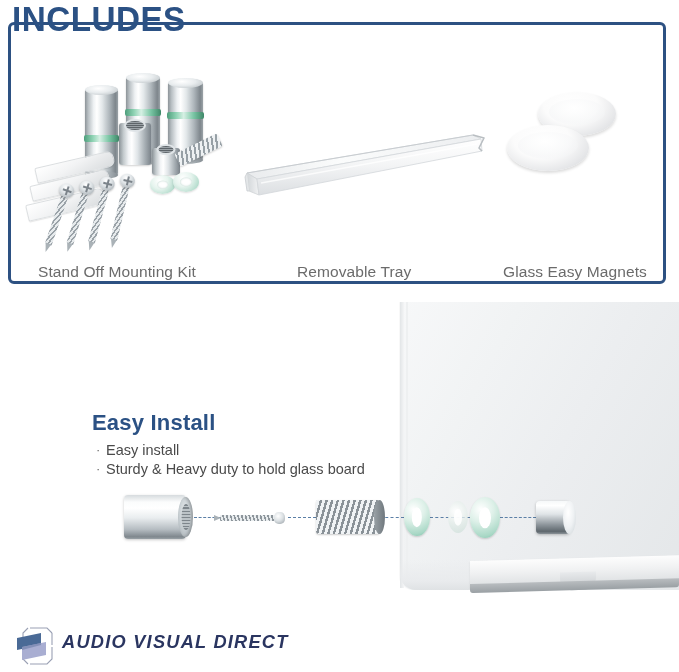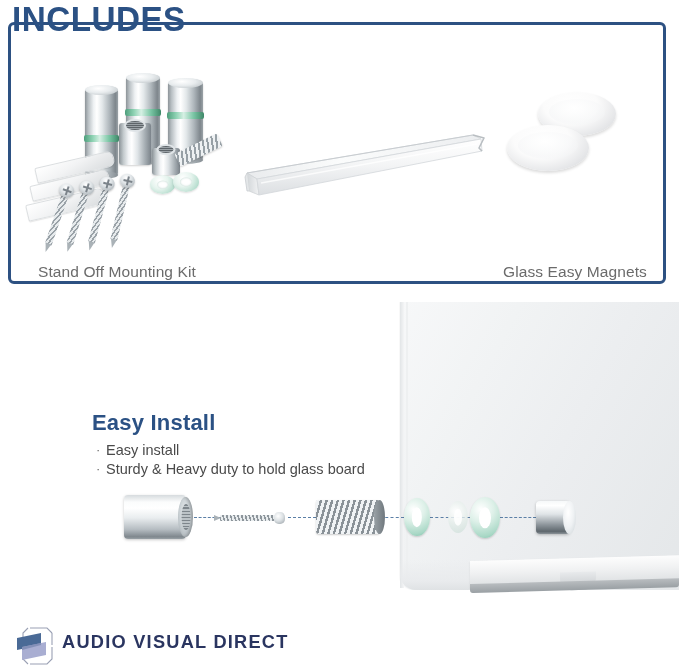--- a/index.html
+++ b/index.html
@@ -362,21 +362,21 @@
       #f6f8f9 0%, #ffffff 14%, #dfe4e7 40%, #8d959b 72%, #5f686e 92%, #8a9298 100%);
     box-shadow: 0 1px 3px rgba(0,0,0,.25);
   }
   .ex-cap::after {
     content: ""; position: absolute; right: -6px; top: 0;
     width: 13px; height: 100%; border-radius: 50%;
     background: radial-gradient(ellipse at 40% 35%, #ffffff 0%, #eef1f3 50%, #cdd4d8 100%);
   }
 
   
-  #logo { position: absolute; left: 14px; top: 625px; width: 250px; height: 42px; }
+  #logo { position: absolute; left: 14px; top: 625px; width: 250px; height: 42px; font-style: italic; }
   #logo-text {
     position: absolute; left: 48px; top: 7px;
     font-size: 17.5px;
     font-weight: 700;
     color: #2a3560;
     letter-spacing: 1.2px;
     white-space: nowrap;
     transform: scaleX(1.04);
     transform-origin: left center;
   }
@@ -480,20 +480,21 @@
       <polyline points="20,62 236,23" fill="none" stroke="#ffffff" stroke-width="1.6" opacity="0.75"></polyline>
     </svg>
   </div>
 
   <div>
     <div class="magnet" style="position:absolute; left:527px; top:67px; width:78px; height:44px;"></div>
     <div class="magnet" style="position:absolute; left:496px; top:100px; width:82px; height:46px;"></div>
   </div>
 
   <div class="item-label" id="label-standoff">Stand Off Mounting Kit</div>
+  <div class="item-label" id="label-tray">Removable Tray</div>
   <div class="item-label" id="label-magnets">Glass Easy Magnets</div>
 </div>
 
 <div id="includes-title">INCLUDES</div>
 
 <div id="glass-board"></div>
 <div id="glass-edge-a"></div>
 <div id="glass-edge-b"></div>
 <div id="glass-bottom-curve"></div>
 

